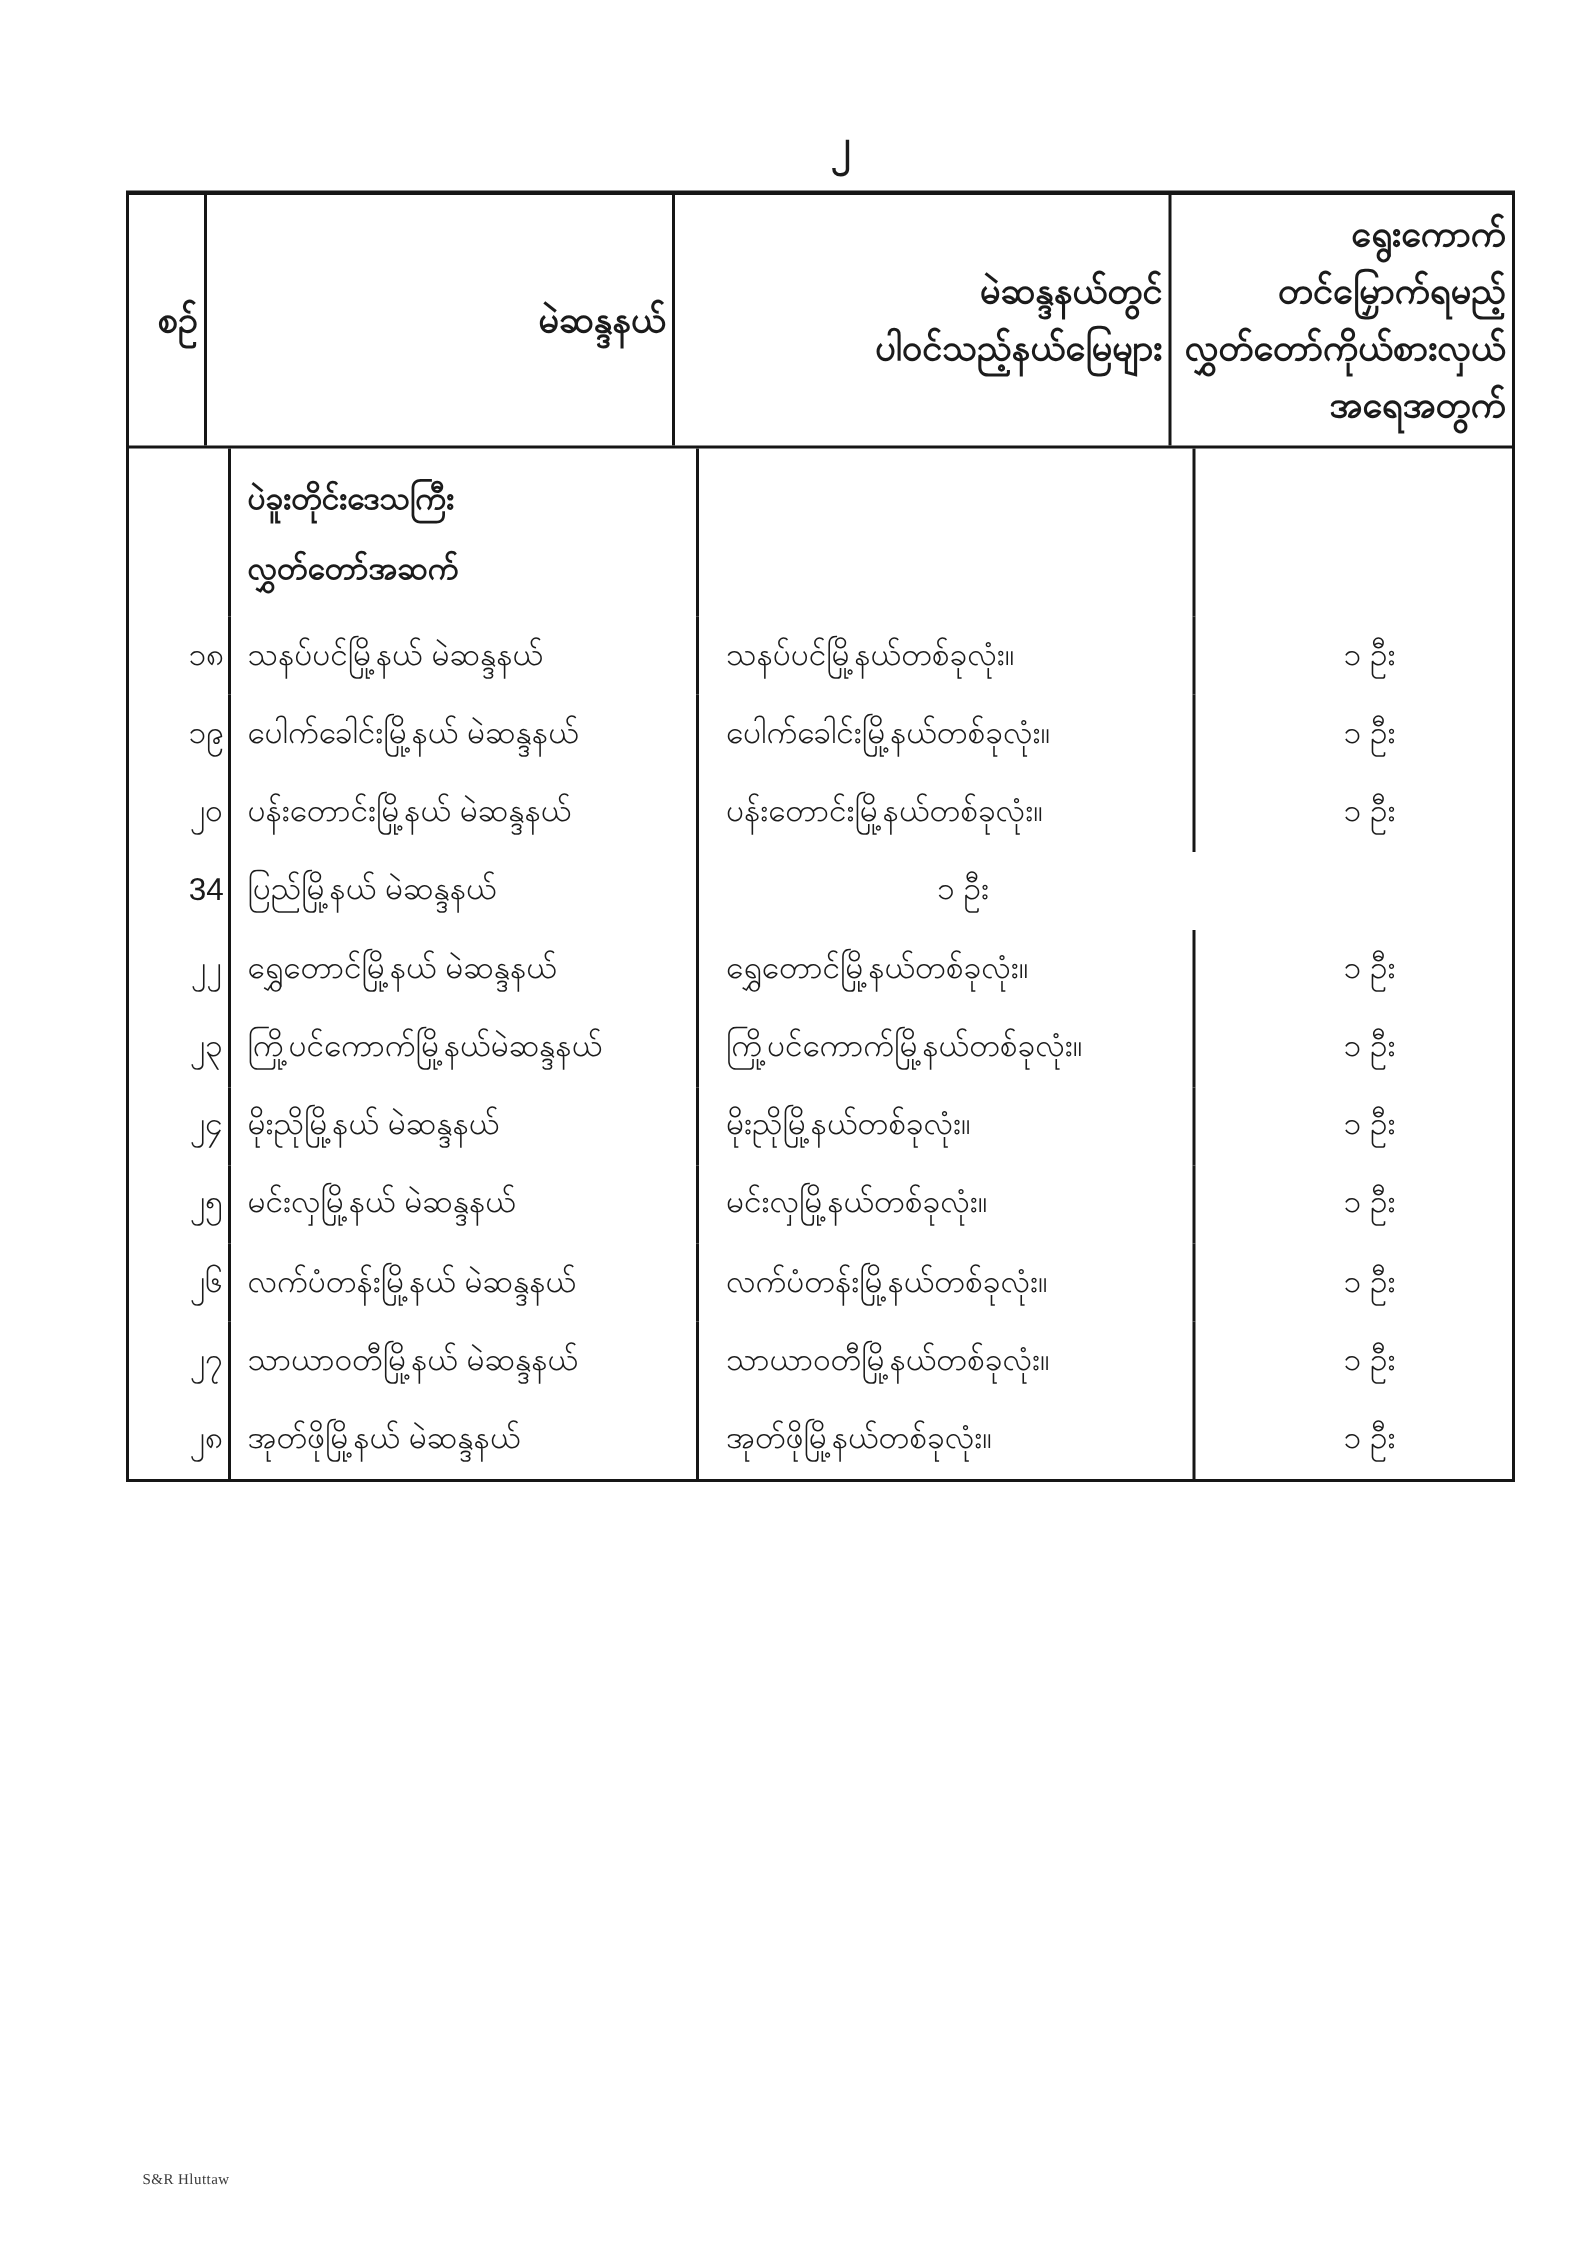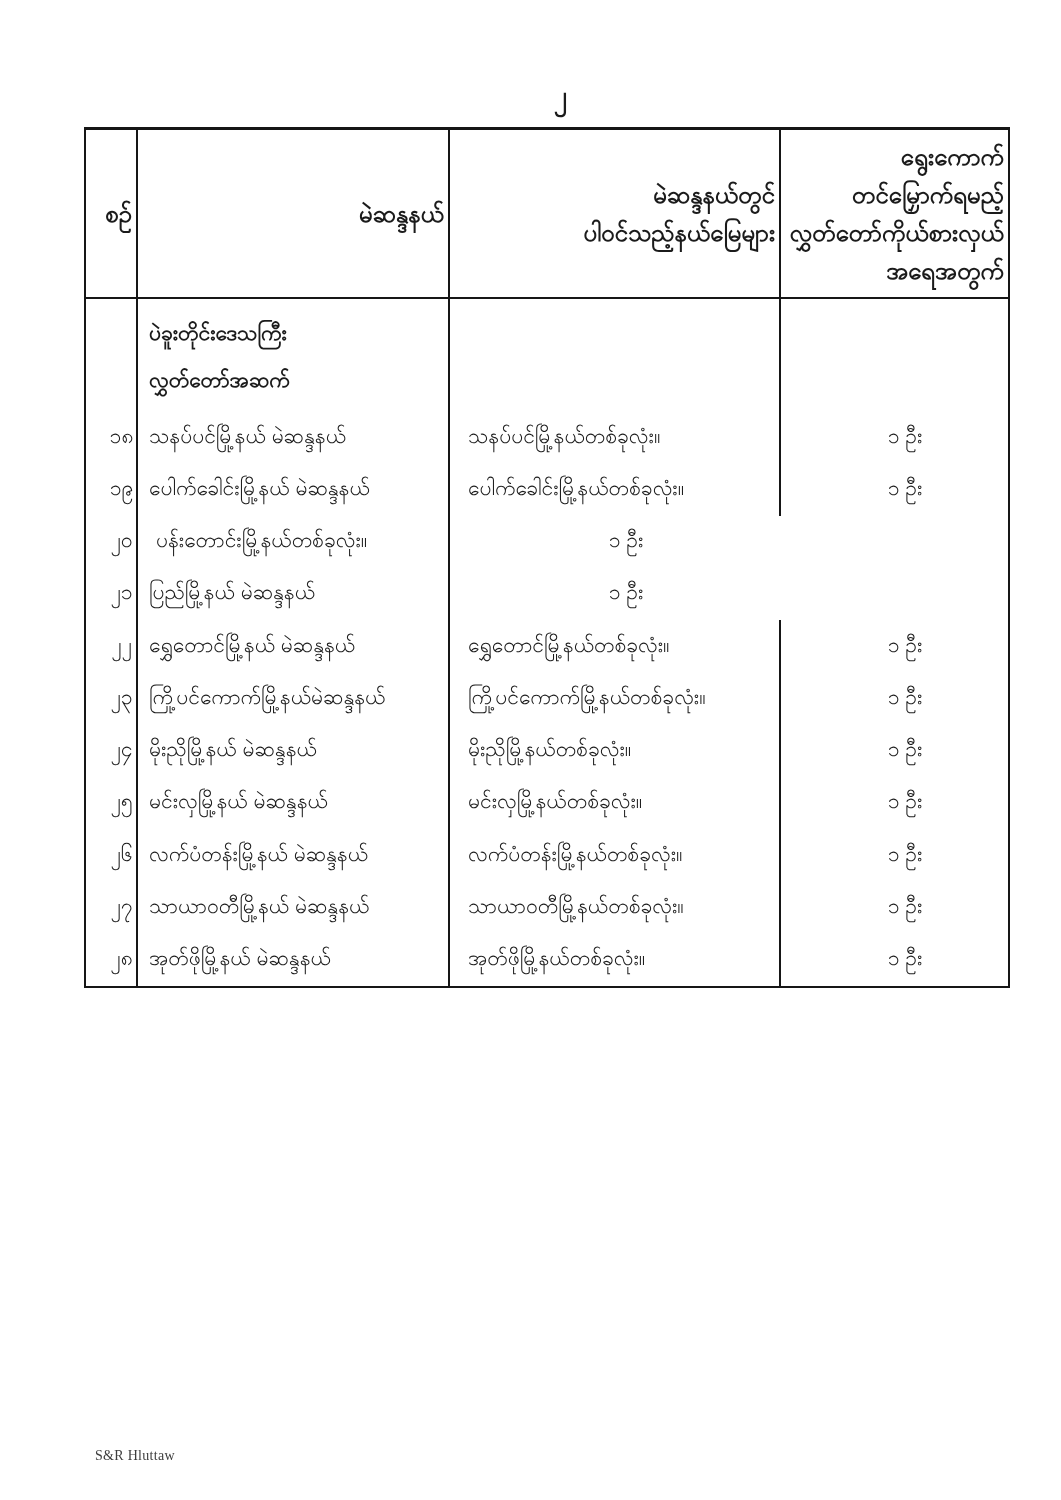--- a/index.html
+++ b/index.html
@@ -61,20 +61,21 @@
   .th:last-child { border-right: none; }
   .tbody {
     flex: 1;
     display: flex;
     flex-direction: column;
   }
   .tr {
     display: grid;
     grid-template-columns: 52px 312px 331px 1fr;
     flex: 1;
+    margin-left: 16px;
   }
   .tr.section-row { flex: 0 0 112px; }
   .td {
     border-right: 2px solid #161616;
     display: flex;
     align-items: center;
     font-size: 21px;
     box-sizing: border-box;
     overflow: hidden;
     padding-left: 21px;
@@ -90,21 +91,21 @@
     justify-content: flex-start;
     padding-top: 10px;
     font-weight: bold;
     line-height: 47px;
   }
   .footer-note {
     position: absolute;
     left: 95px;
     top: 1448px;
     font-family: "Liberation Serif", serif;
-    font-size: 14px;
+    font-size: 10px;
     color: #3d3d3d;
     letter-spacing: 0.3px;
   }
 </style>
 </head>
 <body>
 
 <div class="page">
 
   <div class="page-number">၂</div>
@@ -151,26 +152,27 @@
 
       <div class="tr">
         <div class="td cell-serial">၁၉</div>
         <div class="td cell-constituency">ပေါက်ခေါင်းမြို့နယ် မဲဆန္ဒနယ်</div>
         <div class="td cell-areas">ပေါက်ခေါင်းမြို့နယ်တစ်ခုလုံး။</div>
         <div class="td cell-count">၁ ဦး</div>
       </div>
 
       <div class="tr">
         <div class="td cell-serial">၂၀</div>
+        <div class="td cell-constituency">ပန်းတောင်းမြို့နယ် မဲဆန္ဒနယ်</div>
         <div class="td cell-areas">ပန်းတောင်းမြို့နယ်တစ်ခုလုံး။</div>
         <div class="td cell-count">၁ ဦး</div>
       </div>
 
       <div class="tr">
-        <div class="td cell-serial">၂၁</div>
+        <div class="td cell-serial">34</div>
         <div class="td cell-constituency">ပြည်မြို့နယ် မဲဆန္ဒနယ်</div>
         <div class="td cell-count">၁ ဦး</div>
       </div>
 
       <div class="tr">
         <div class="td cell-serial">၂၂</div>
         <div class="td cell-constituency">ရွှေတောင်မြို့နယ် မဲဆန္ဒနယ်</div>
         <div class="td cell-areas">ရွှေတောင်မြို့နယ်တစ်ခုလုံး။</div>
         <div class="td cell-count">၁ ဦး</div>
       </div>

